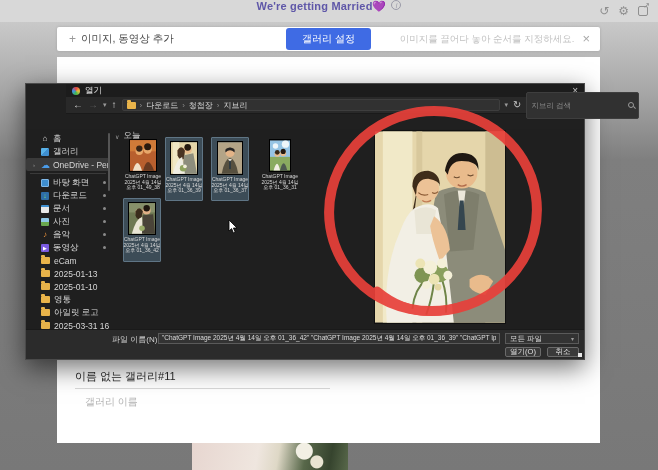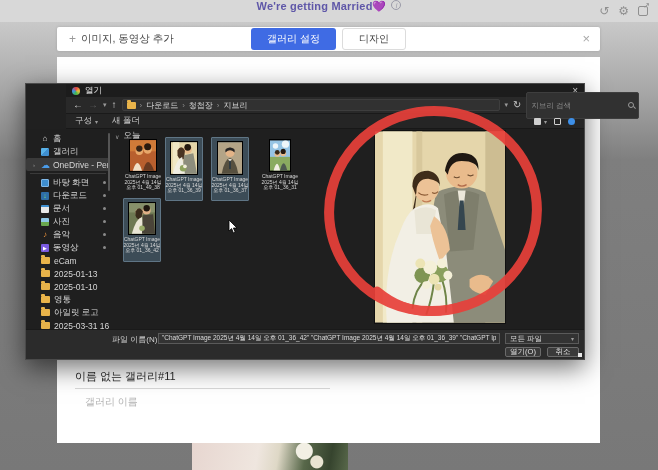--- a/index.html
+++ b/index.html
@@ -154,23 +154,23 @@
   </div>
 </div>
 
 <div class="abs modal-toolbar">
   <div class="add-btn">
     <span class="plus-ic">+</span>
     <span>이미지, 동영상 추가</span>
   </div>
   <div class="center-btns">
     <div class="btn-primary">갤러리 설정</div>
-    <div class="btn-secondary">디자인</div>
   </div>
   <div class="toolbar-right">
+    <span class="hint-text">이미지를 끌어다 놓아 순서를 지정하세요.</span>
     <span class="hint-close">×</span>
   </div>
 </div>
 
 <div class="abs modal-body">
   <div class="gallery-name">이름 없는 갤러리#11</div>
   <div class="gallery-label">갤러리 이름</div>
 </div>
 
 <div class="abs bottom-photo"></div>
@@ -198,37 +198,20 @@
       <span class="crumb">지브리</span>
     </div>
     <span class="nav-drop">▾</span>
     <span class="refresh-ic">↻</span>
     <div class="search">
       <input class="search-input" placeholder="지브리 검색" style="">
       <span class="mag"></span>
     </div>
   </div>
 
-  <div class="d-cmd">
-    <span class="cmd-item">
-      <span>구성</span>
-      <span class="cmd-car">▾</span>
-    </span>
-    <span class="cmd-item">
-      <span>새 폴더</span>
-    </span>
-    <span class="cmd-right">
-      <span class="cmd-item">
-        <span class="vw-sq"></span>
-        <span class="cmd-car">▾</span>
-      </span>
-      <span class="vw-sq outline"></span>
-      <span class="blue-dot"></span>
-    </span>
-  </div>
 
   <div class="d-content">
 
     <div class="d-side">
       <div class="side-row">
         <span class="side-exp"> </span>
         <span class="s-ic ic-home"></span>
         <span>홈</span>
       </div>
       <div class="side-row">

